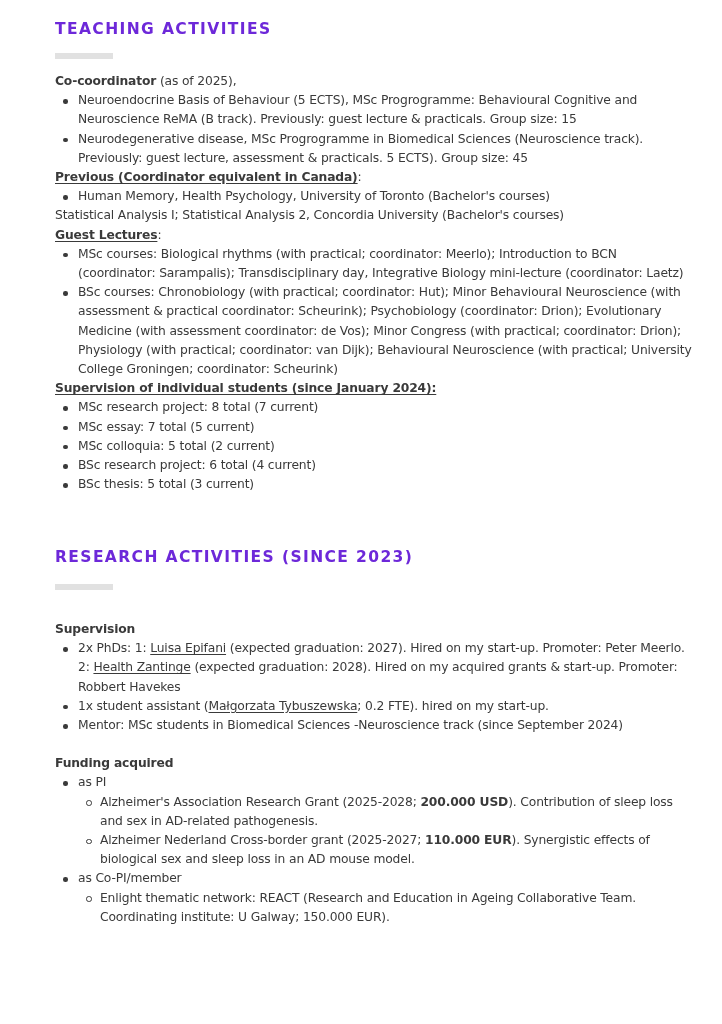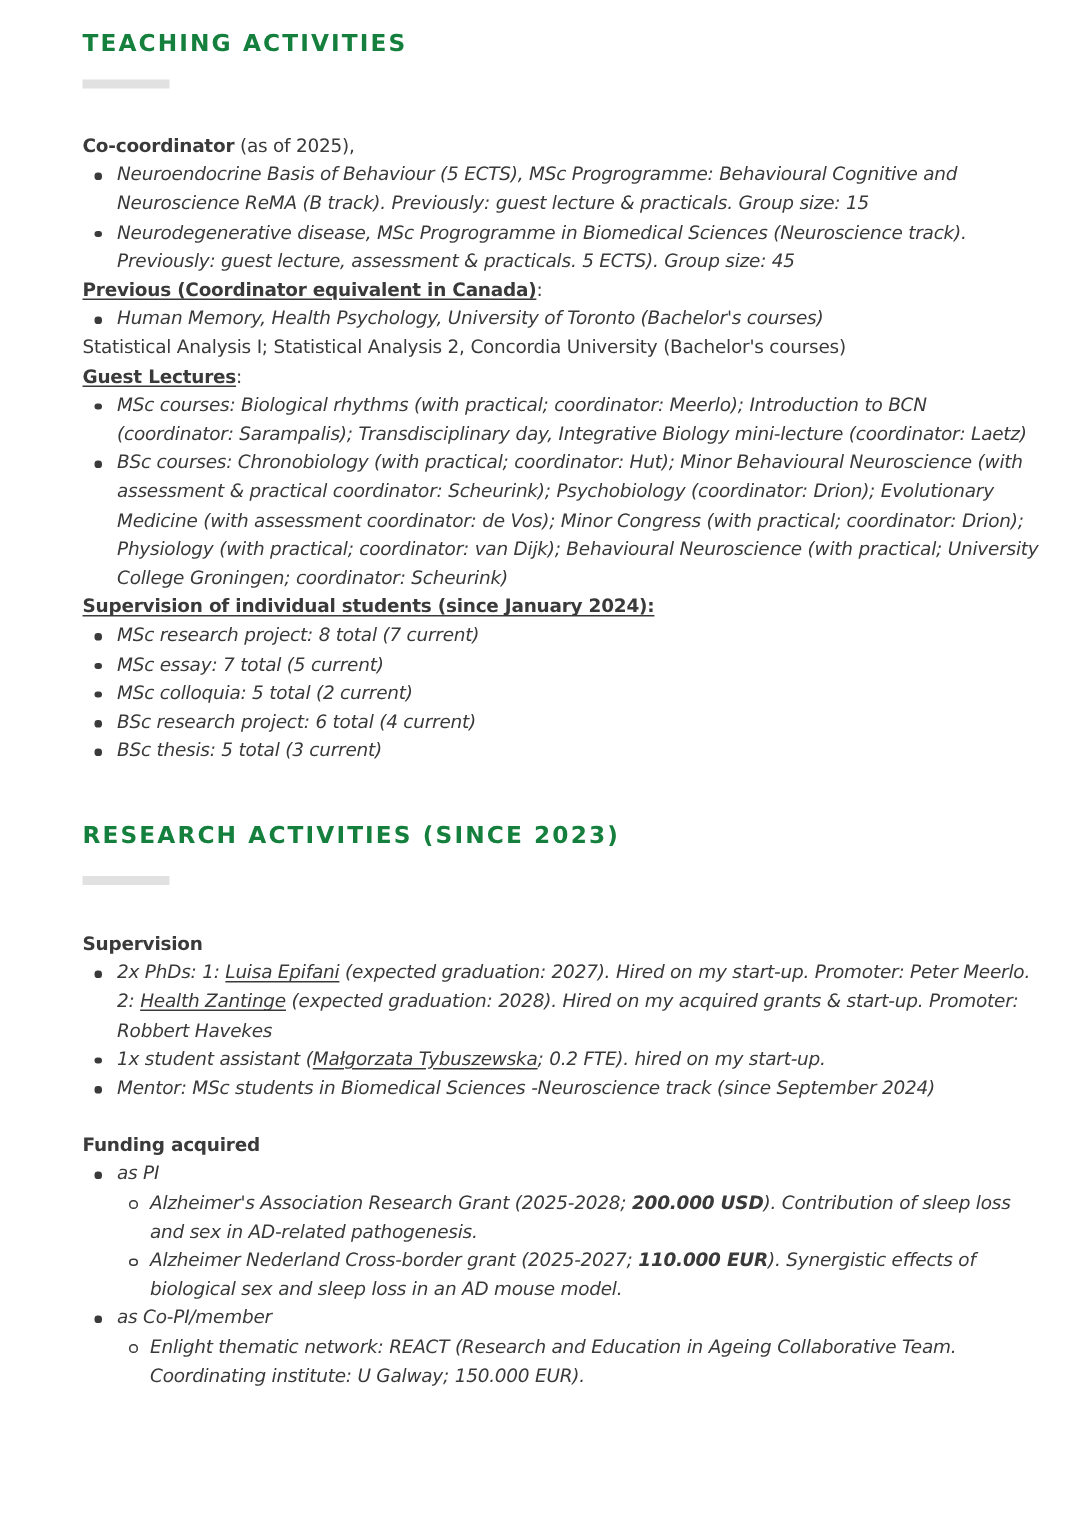--- a/index.html
+++ b/index.html
@@ -8,48 +8,48 @@
     font-family: "DejaVu Sans", "Liberation Sans", sans-serif;
     color: #3a3a3a;
     font-size: 12.3px;
     line-height: 19.2px;
     letter-spacing: -0.15px;
   }
   .page { position: absolute; left: 55px; top: 0; width: 640px; }
   .section-title {
     font-family: "DejaVu Sans", sans-serif;
     font-weight: bold; font-size: 15.5px; letter-spacing: 1.4px;
-    color: #15803d; margin: 0; line-height: 20px;
+    color: #6d28d9; margin: 0; line-height: 20px;
   }
   .title-bar { width: 58px; height: 6px; background: #e1e1e1; }
   .bold { font-weight: bold; }
   .u { text-decoration: underline; text-underline-offset: 2px; }
   .subhead { font-weight: bold; text-decoration: underline; text-underline-offset: 2px; }
   ul { margin: 0; padding: 0; list-style: none; }
-  li { position: relative; padding-left: 23px; font-style: italic; }
+  li { position: relative; padding-left: 23px; }
   li.bullet::before {
     content: ""; position: absolute; left: 8px; top: 8px;
     width: 4.5px; height: 4.5px; border-radius: 50%; background: #3a3a3a;
   }
   ul.sub li { padding-left: 45px; }
   ul.sub li::before {
     content: ""; position: absolute; left: 31px; top: 7.5px;
     width: 3.5px; height: 3.5px; border-radius: 50%; border: 1px solid #3a3a3a; background: transparent;
   }
   .abs { position: absolute; left: 0; width: 640px; }
 </style>
 </head>
 <body>
 
 <div class="page">
 
   <h2 class="section-title abs" style="top:19px;">TEACHING ACTIVITIES</h2>
   <div class="title-bar abs" style="top:53px;width:58px;"></div>
 
-  <div class="abs" style="top:88px;">
+  <div class="abs" style="top:72px;">
     <div>
       <span class="bold">Co-coordinator</span><span> (as of 2025),</span>
     </div>
     <ul>
       <li class="bullet">Neuroendocrine Basis of Behaviour (5 ECTS), MSc Progrogramme: Behavioural Cognitive and Neuroscience ReMA (B track). Previously: guest lecture &amp; practicals. Group size: 15</li>
       <li class="bullet">Neurodegenerative disease, MSc Progrogramme in Biomedical Sciences (Neuroscience track). Previously: guest lecture, assessment &amp; practicals. 5 ECTS). Group size: 45</li>
     </ul>
     <div>
       <span class="subhead">Previous (Coordinator equivalent in Canada)</span><span>:</span>
     </div>

